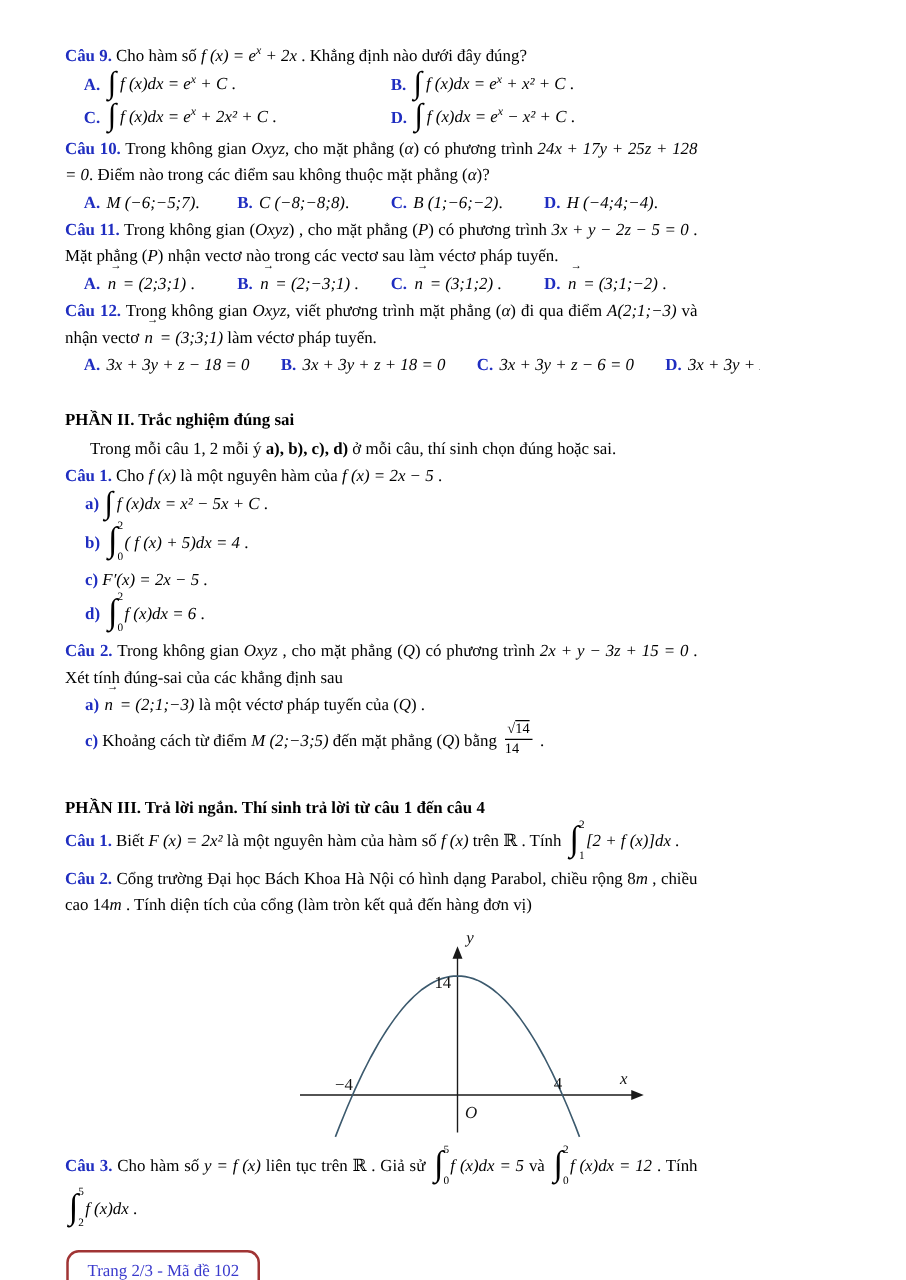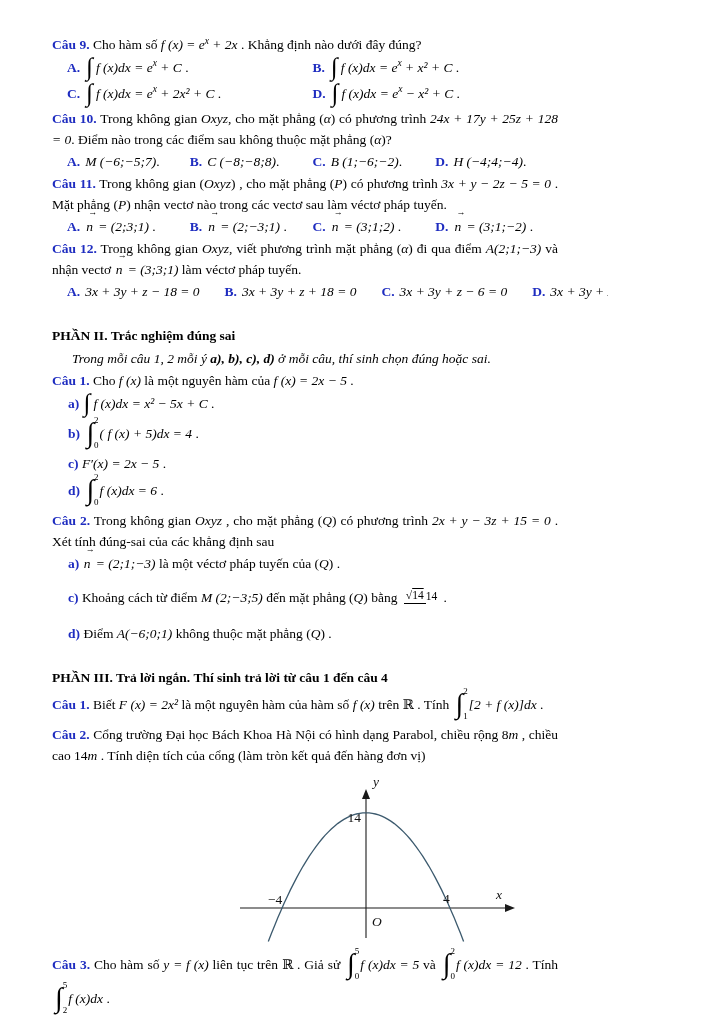--- a/index.html
+++ b/index.html
@@ -7,40 +7,40 @@
     position:relative;
     width:608px;height:1024px;box-sizing:border-box;
     padding:33px 50px 0 52px;
     background:#fff;color:#000;
     font-family:"Liberation Serif","DejaVu Serif",serif;
     font-size:13.5px;line-height:1.56;
     overflow:hidden;
   }
   .para{text-align:justify;margin:1px 0;}
   .header{font-weight:bold;text-align:left;margin-top:23px;}
-  .indent{padding-left:20px;font-style:italic;}
+  .indent{padding-left:20px;}
   .sub{padding-left:16px;text-align:left;}
   .sg-L{color:var(--accent,#1f2dc0);font-weight:bold;}
   .sg-B{font-weight:bold;}
   .sg-M{font-style:italic;}
   sup.sg-sup{font-style:italic;font-size:9.5px;line-height:0;}
   .opts{display:flex;padding-left:15px;align-items:baseline;margin:1px 0;}
   .opt{display:flex;align-items:baseline;}
   .cols2 .opt{width:306px;}
   .cols4 .opt{width:152px;}
   .packed .opt{margin-right:25px;}
   .opt-letter{color:var(--accent,#1f2dc0);font-weight:bold;margin-right:5px;white-space:nowrap;}
   .optbody{white-space:nowrap;}
   .bigint{font-size:25px;line-height:25px;vertical-align:middle;position:relative;top:-2px;margin:0 3px 0 1px;font-style:normal;}
   .dint{display:inline-flex;align-items:center;vertical-align:middle;margin:0 1px 0 3px;position:relative;top:-2px;font-style:normal;}
   .isign{font-size:28px;line-height:30px;}
   .ibounds{display:inline-flex;flex-direction:column;justify-content:space-between;height:34px;font-size:9px;line-height:9px;margin-left:0px;}
   .vec{position:relative;display:inline-block;font-style:italic;margin:0 2px 0 1px;}
   .varrow{position:absolute;top:-8px;left:2px;font-size:9px;font-style:normal;line-height:9px;}
-  .frac{display:inline-flex;flex-direction:row;align-items:flex-start;vertical-align:middle;font-size:11.5px;line-height:13px;margin:16px 3px;position:relative;top:-2px;font-style:normal;}
+  .frac{display:inline-flex;flex-direction:column;align-items:flex-start;vertical-align:middle;font-size:11.5px;line-height:13px;margin:4px 3px;position:relative;top:-2px;font-style:normal;}
   .fnum{border-bottom:1px solid #000;padding:0 2px 1px;}
   .fden{padding-top:1px;}
   .fig{margin:4px 0 0 176px;}
   .footer-box{
     display:inline-block;margin-top:14px;margin-left:1px;
     border:2px solid var(--fborder,#a03434);border-radius:10px;
     padding:4px 15px 6px;color:var(--ftext,#3a3acd);font-size:13.5px;
   }
 </style>
 </head>
@@ -144,21 +144,20 @@
             <span class="ihi">2</span>
             <span class="ilo">0</span>
           </span>
         </span><span class="sg-M">f (x)dx = 6</span><span class="sg-P"> .</span></div>
       <div class="para"><span class="sg-L">Câu 2.</span><span class="sg-P"> Trong không gian </span><span class="sg-M">Oxyz</span><span class="sg-P"> , cho mặt phẳng (</span><span class="sg-M">Q</span><span class="sg-P">) có phương trình </span><span class="sg-M">2x + y − 3z + 15 = 0</span><span class="sg-P"> . Xét tính đúng-sai của các khẳng định sau</span></div>
       <div class="para sub"><span class="sg-L">a) </span><span class="vec"><span class="varrow">→</span>n</span><span class="sg-M"> = (2;1;−3)</span><span class="sg-P"> là một véctơ pháp tuyến của (</span><span class="sg-M">Q</span><span class="sg-P">) .</span></div>
       <div class="para sub"><span class="sg-L">c) </span><span class="sg-P">Khoảng cách từ điểm </span><span class="sg-M">M (2;−3;5)</span><span class="sg-P"> đến mặt phẳng (</span><span class="sg-M">Q</span><span class="sg-P">) bằng </span><span class="frac">
           <span class="fnum"><span>√</span><span style="text-decoration: overline;">14</span></span>
           <span class="fden">14</span>
         </span><span class="sg-P"> .</span></div>
-      <div class="para sub"><span class="sg-L">d) </span><span class="sg-P">Điểm </span><span class="sg-M">A(−6;0;1)</span><span class="sg-P"> không thuộc mặt phẳng (</span><span class="sg-M">Q</span><span class="sg-P">) .</span></div>
       <div class="para header"><span class="sg-B">PHẦN III. Trả lời ngắn. Thí sinh trả lời từ câu 1 đến câu 4</span></div>
       <div class="para"><span class="sg-L">Câu 1.</span><span class="sg-P"> Biết </span><span class="sg-M">F (x) = 2x²</span><span class="sg-P"> là một nguyên hàm của hàm số </span><span class="sg-M">f (x)</span><span class="sg-P"> trên ℝ . Tính </span><span class="dint">
           <span class="isign">∫</span>
           <span class="ibounds">
             <span class="ihi">2</span>
             <span class="ilo">1</span>
           </span>
         </span><span class="sg-M">[2 + f (x)]dx</span><span class="sg-P"> .</span></div>
       <div class="para"><span class="sg-L">Câu 2.</span><span class="sg-P"> Cổng trường Đại học Bách Khoa Hà Nội có hình dạng Parabol, chiều rộng 8</span><span class="sg-M">m</span><span class="sg-P"> , chiều cao 14</span><span class="sg-M">m</span><span class="sg-P"> . Tính diện tích của cổng (làm tròn kết quả đến hàng đơn vị)</span></div>
       <div class="fig"><svg width="312" height="172">

